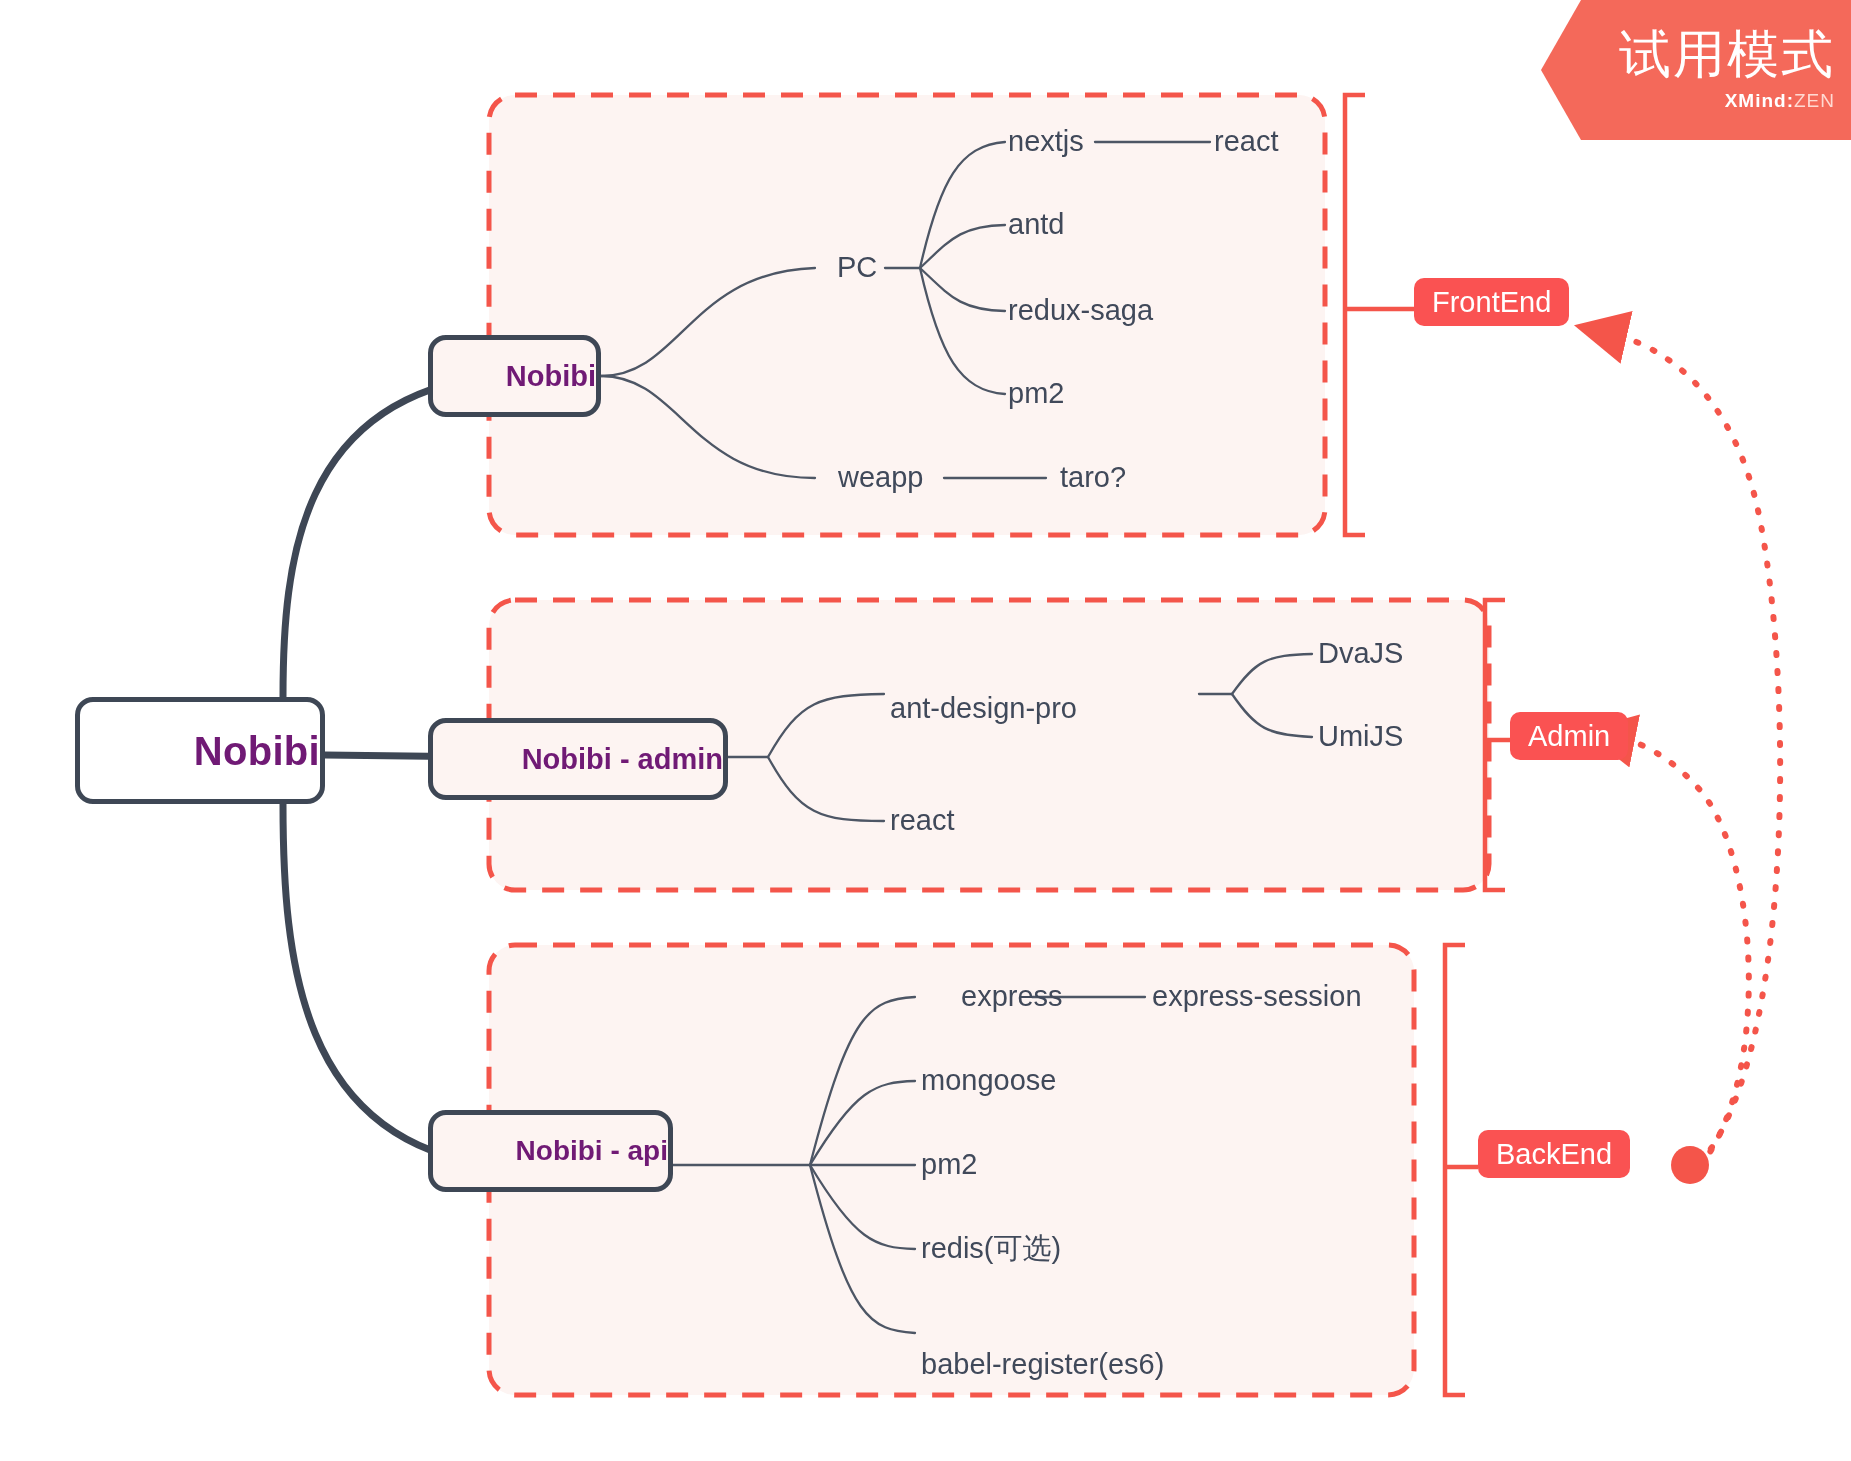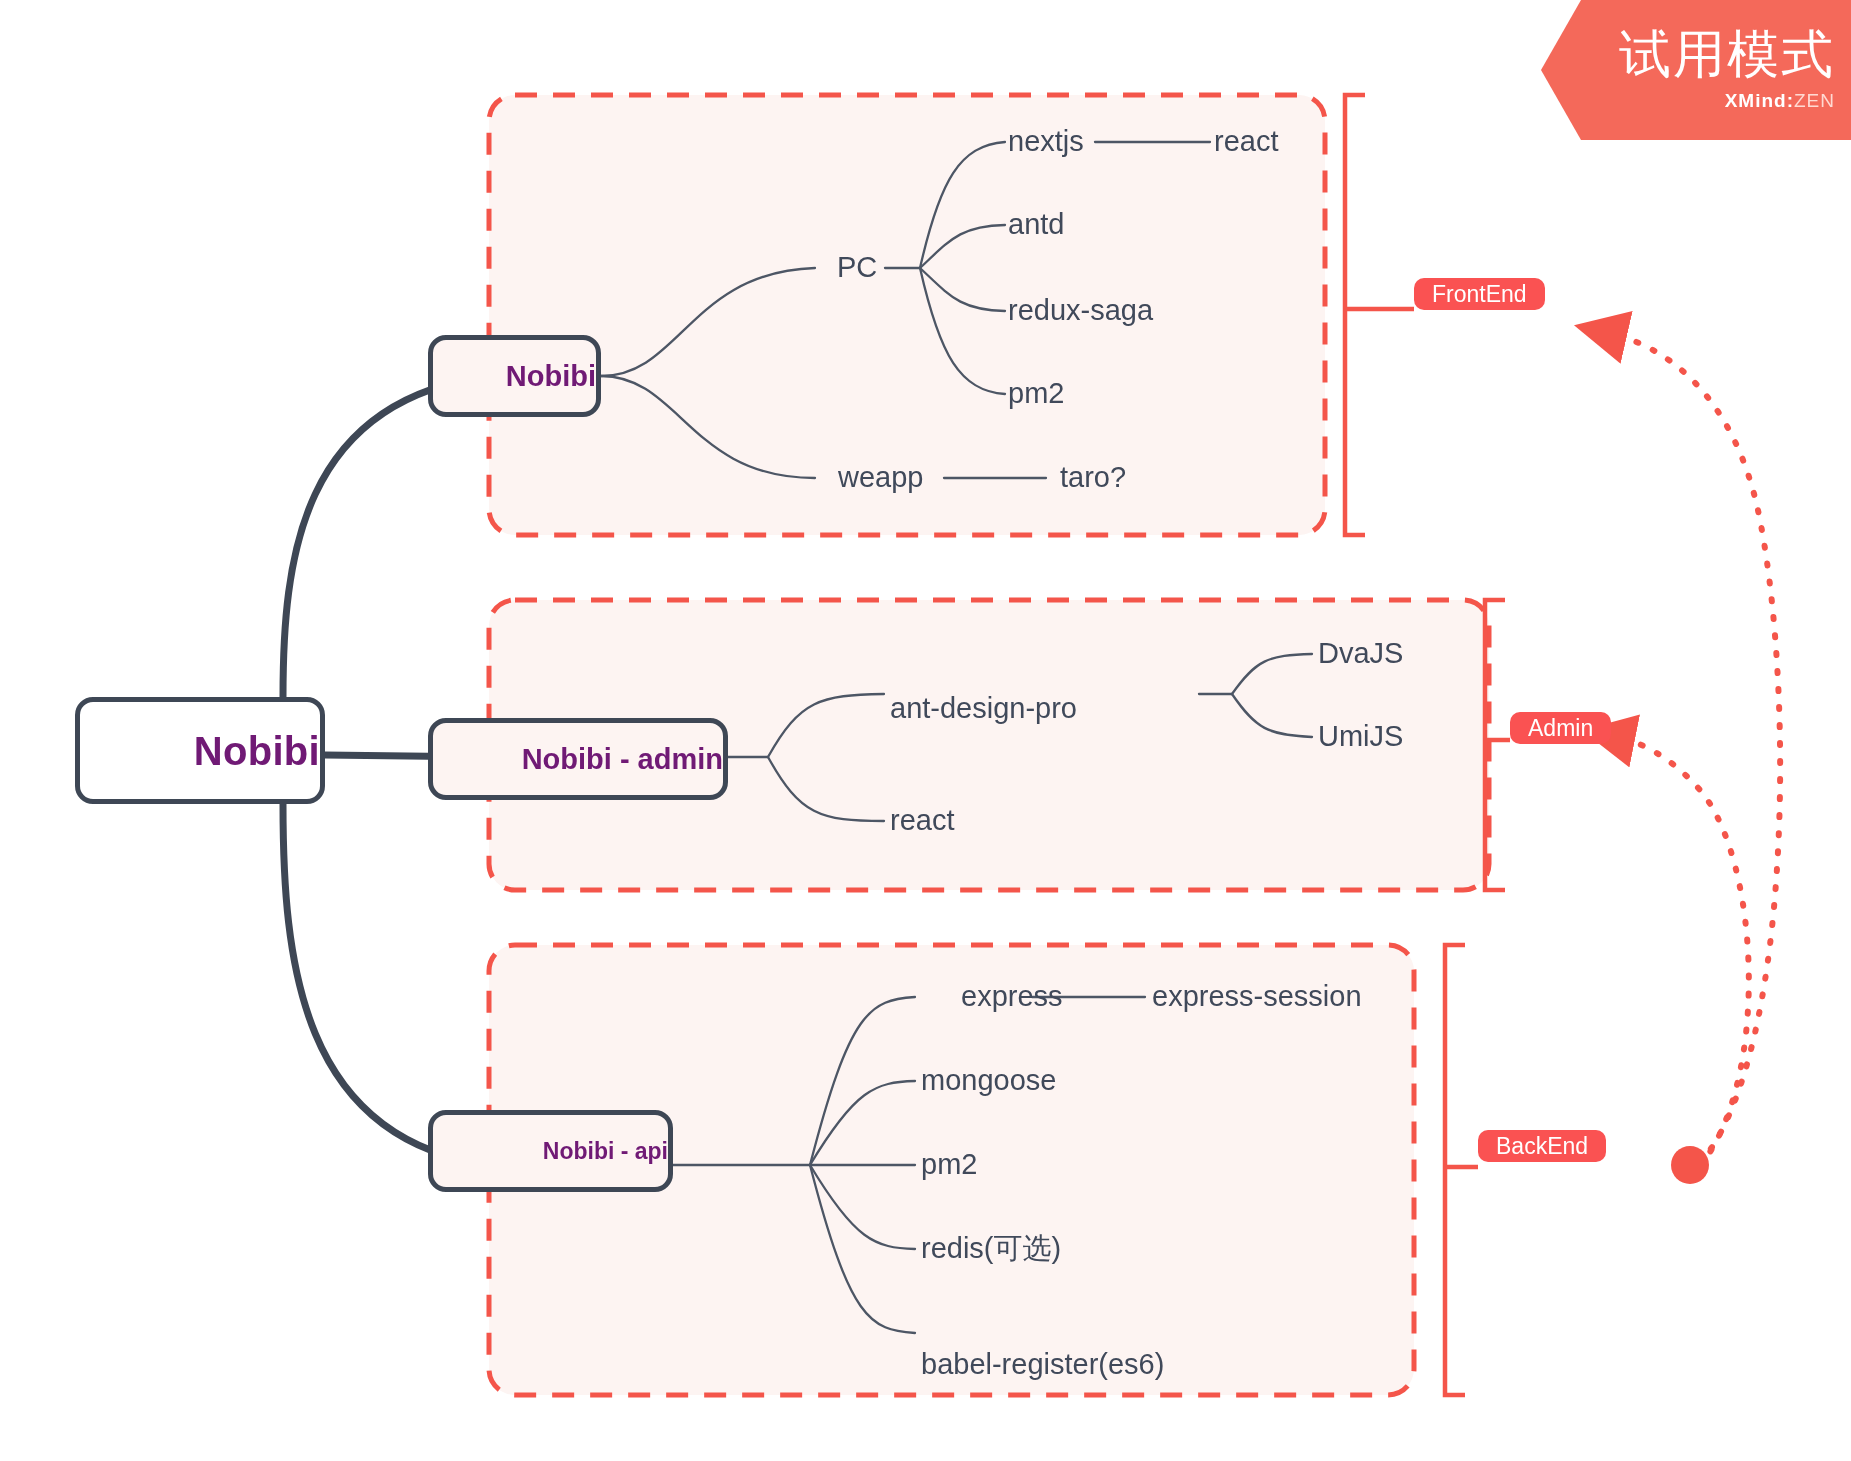--- a/index.html
+++ b/index.html
@@ -57,42 +57,42 @@
     font-size: 29px;
   }
   #branch-admin-topic {
     left: 428px; top: 718px;
     width: 300px; height: 82px;
     font-size: 29px;
   }
   #branch-api-topic {
     left: 428px; top: 1110px;
     width: 245px; height: 82px;
-    font-size: 23px;
+    font-size: 28px;
   }
 
   
   .leaf {
     font-size: 29px;
     color: #40495a;
     font-weight: 400;
   }
 
   
   .boundary-label {
     position: absolute;
     background: #fa5252;
     color: #ffffff;
     border-radius: 10px;
-    font-size: 23px;
+    font-size: 29px;
     display: flex;
     align-items: center;
     justify-content: center;
     padding: 0 18px;
-    height: 32px;
+    height: 48px;
     box-sizing: border-box;
     white-space: nowrap;
   }
   #label-frontend { left: 1414px; top: 278px; }
   #label-admin    { left: 1510px; top: 712px; }
   #label-backend  { left: 1478px; top: 1130px; }
 
   
   #trial-banner {
     position: absolute;

